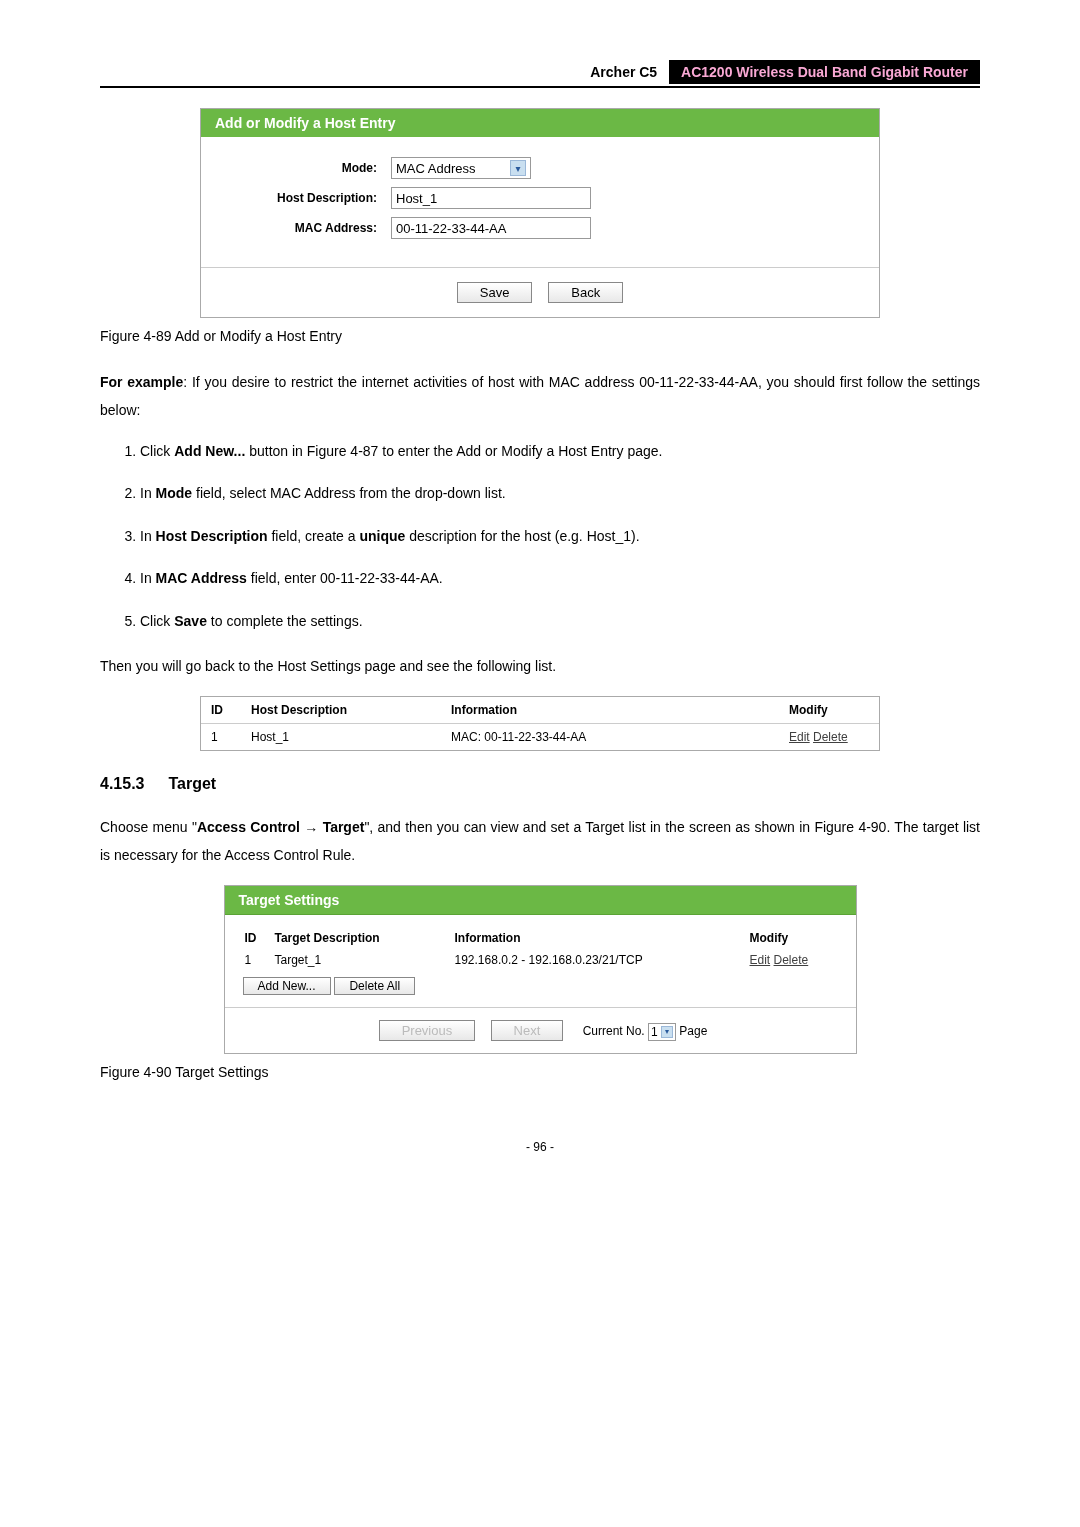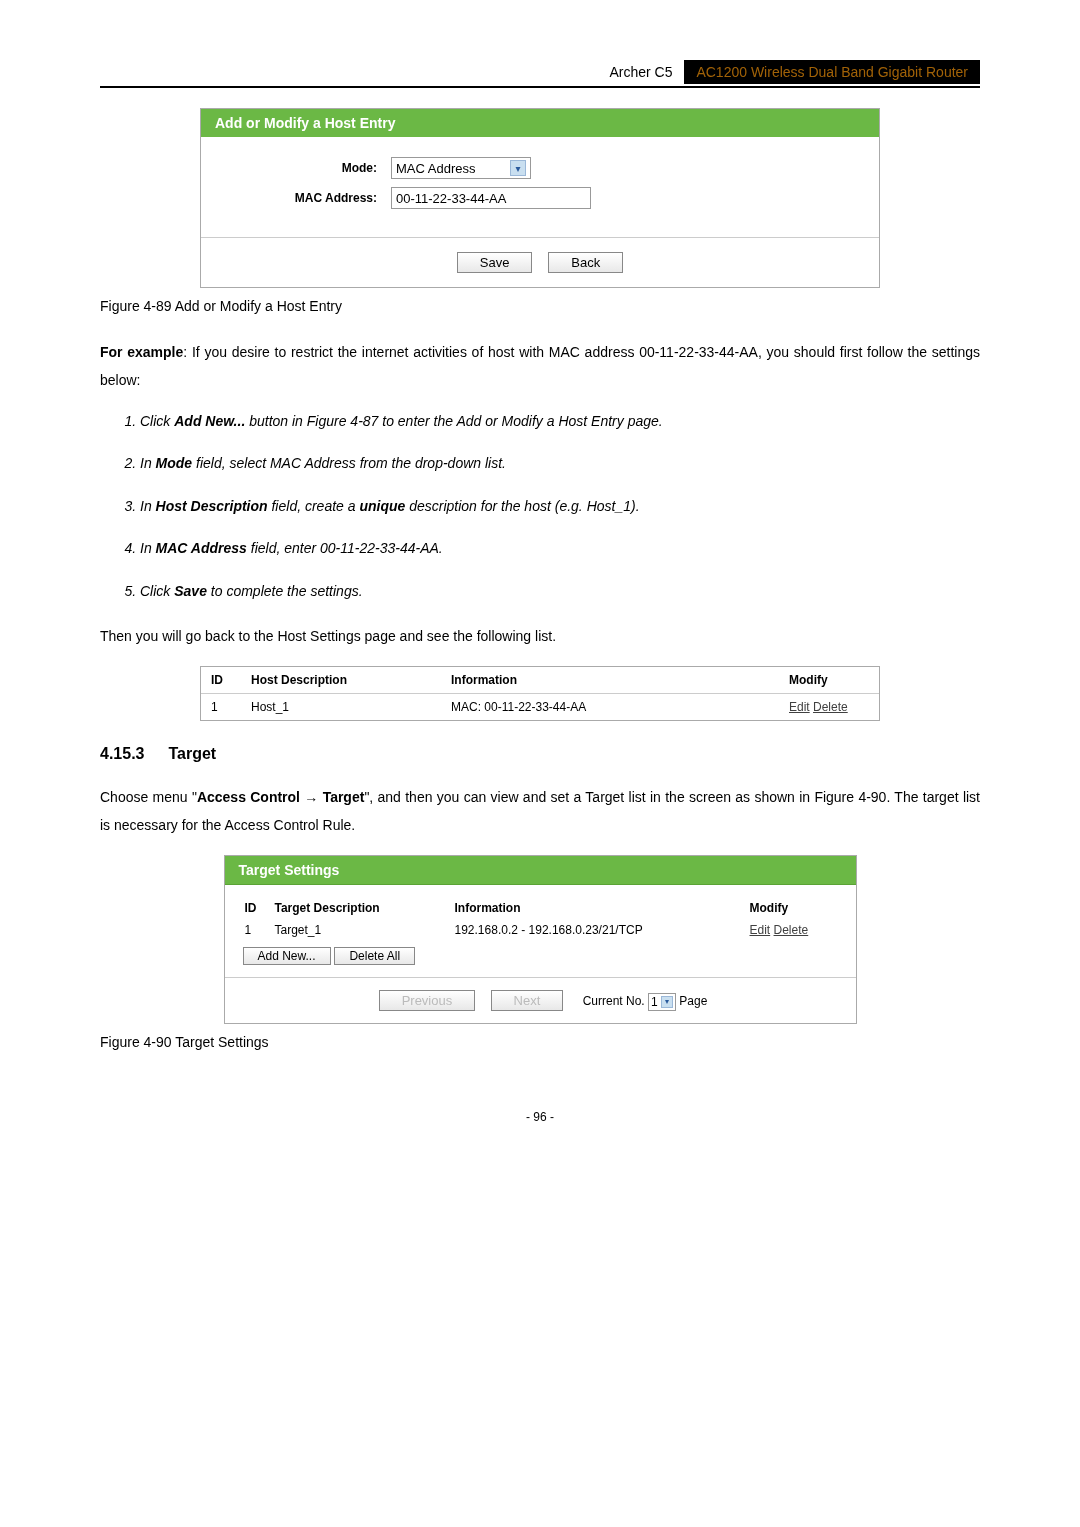--- a/index.html
+++ b/index.html
@@ -12,28 +12,28 @@
     margin: 0 auto;
     padding: 60px 100px 40px 100px;
   }
   .header-bar {
     border-bottom: 2px solid #000;
     padding-bottom: 2px;
     margin-bottom: 20px;
     text-align: right;
   }
   .header-model {
-    font-weight: normal;
+    font-weight: bold;
     padding: 4px 8px;
     display: inline-block;
   }
   .header-title {
     background: #000;
-    color: #a16207;
-    font-weight: normal;
+    color: #f9a8d4;
+    font-weight: bold;
     padding: 4px 12px;
     display: inline-block;
   }
   .figure-box {
     border: 1px solid #aaa;
     margin: 12px auto 10px auto;
     width: 680px;
   }
   .figure-header {
     background: #6bb845;
@@ -112,21 +112,20 @@
     margin-bottom: 16px;
   }
   ol.steps {
     list-style: decimal;
     padding-left: 40px;
     margin-bottom: 20px;
   }
   ol.steps li {
     margin-bottom: 20px;
     line-height: 1.6;
-    font-style: italic;
   }
   .host-table {
     border: 1px solid #aaa;
     width: 680px;
     margin: 0 auto 24px auto;
     font-size: 12px;
   }
   .host-table table { width:100%; border-collapse: collapse; }
   .host-table th, .host-table td { padding: 6px 10px; text-align:left; }
   .host-table tr:first-child { border-bottom:1px solid #ccc; }
@@ -200,20 +199,24 @@
 
 <div class="figure-box">
   <div class="figure-header">Add or Modify a Host Entry</div>
   <div class="figure-body">
     <div class="form-row">
       <div class="form-label">Mode:</div>
       <div class="form-select">
         <span>MAC Address</span>
         <span class="select-arrow">▾</span>
       </div>
+    </div>
+    <div class="form-row">
+      <div class="form-label">Host Description:</div>
+      <input class="form-input" value="Host_1" style="">
     </div>
     <div class="form-row">
       <div class="form-label">MAC Address:</div>
       <input class="form-input" value="00-11-22-33-44-AA" style="">
     </div>
   </div>
   <div class="figure-footer">
     <span class="btn">Save</span>
     <span class="btn">Back</span>
   </div>

